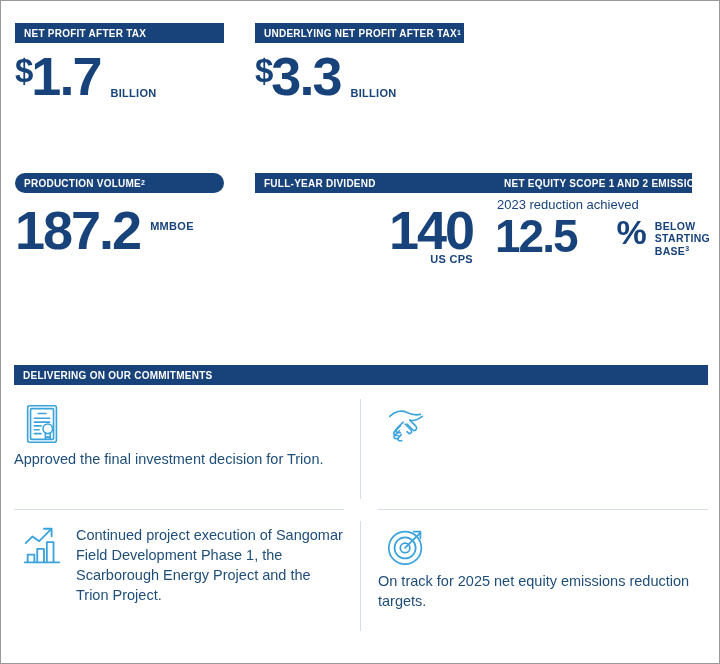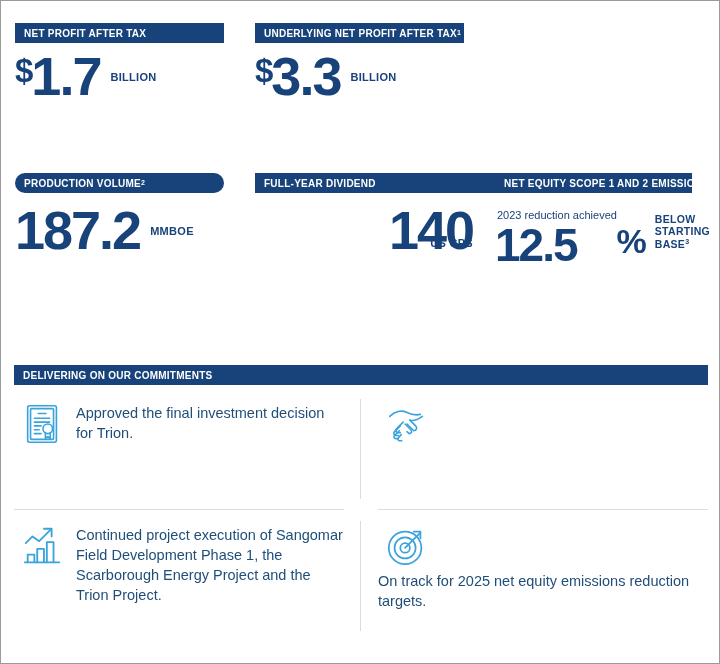--- a/index.html
+++ b/index.html
@@ -79,35 +79,35 @@
     letter-spacing: 0;
   }
 
   .unit {
     color: #17427a;
     font-size: 11px;
     font-weight: bold;
     letter-spacing: 0.3px;
     margin-left: 10px;
     position: relative;
-    bottom: 20px;
+    bottom: 4px;
     white-space: nowrap;
   }
   .unit.multi {
     font-size: 10.5px;
     line-height: 12.5px;
-    bottom: 19px;
+    bottom: 3px;
     margin-left: 8px;
   }
   .unit sup { font-size: 7px; vertical-align: super; line-height: 0; }
 
   .subnote {
     color: #17427a;
-    font-size: 11px;
-    margin-top: 16px;
+    font-size: 13px;
+    margin-top: 4px;
     margin-left: 2px;
     white-space: nowrap;
   }
 
   
   #commit-banner {
     position: absolute;
     left: 13px;
     top: 364px;
     width: 694px;
@@ -192,21 +192,21 @@
 
   </div>
 
   <div class="metric-row" style="top:172px;">
 
     <div class="metric-card" style="width:240px;">
       <div class="banner" style="width:209px;border-radius:10px;">
         <span>PRODUCTION VOLUME</span>
           <sup>2</sup>
       </div>
-      <div class="bignum-line" style="margin-top:10px;">
+      <div class="bignum-line" style="margin-top:10px;align-items:center;">
         <div class="bignum">
           <span>187.2</span>
         </div>
         <div class="unit">MMBOE</div>
       </div>
     </div>
 
     <div class="metric-card" style="width:240px;">
       <div class="banner" style="width:245px;">
         <span>FULL-YEAR DIVIDEND</span>
@@ -245,21 +245,21 @@
     <span>DELIVERING ON OUR COMMITMENTS</span>
   </div>
 
   <div id="commit-grid">
 
     <div class="vdivider" style="left:346px; top:8px; height:100px;"></div>
     <div class="vdivider" style="left:346px; top:130px; height:110px;"></div>
     <div class="hdivider" style="left:0px; top:118px; width:330px;"></div>
     <div class="hdivider" style="left:364px; top:118px; width:330px;"></div>
 
-    <div class="commit-cell" style="left:0px; top:10px;">
+    <div class="commit-cell" style="left:0px; top:10px;flex-direction:column;">
       <div class="commit-icon">
         <svg viewBox="0 0 48 48" width="46" height="46" fill="none" stroke="#3aa3dc" stroke-width="1.7" stroke-linecap="round" stroke-linejoin="round">
           <path d="M10 5 H36 A2 2 0 0 1 38 7 V41 A2 2 0 0 1 36 43 H10 A2 2 0 0 1 8 41 V7 A2 2 0 0 1 10 5 Z"></path>
           <path d="M12 8 H34 A1 1 0 0 1 35 9 V39 A1 1 0 0 1 34 40 H12 A1 1 0 0 1 11 39 V9 A1 1 0 0 1 12 8 Z"></path>
           <line x1="19" y1="13" x2="27" y2="13"></line>
           <line x1="15" y1="18" x2="31" y2="18"></line>
           <line x1="15" y1="22" x2="31" y2="22"></line>
           <line x1="15" y1="26" x2="22" y2="26"></line>
           <line x1="15" y1="30" x2="20" y2="30"></line>
           <line x1="15" y1="34" x2="22" y2="34"></line>

